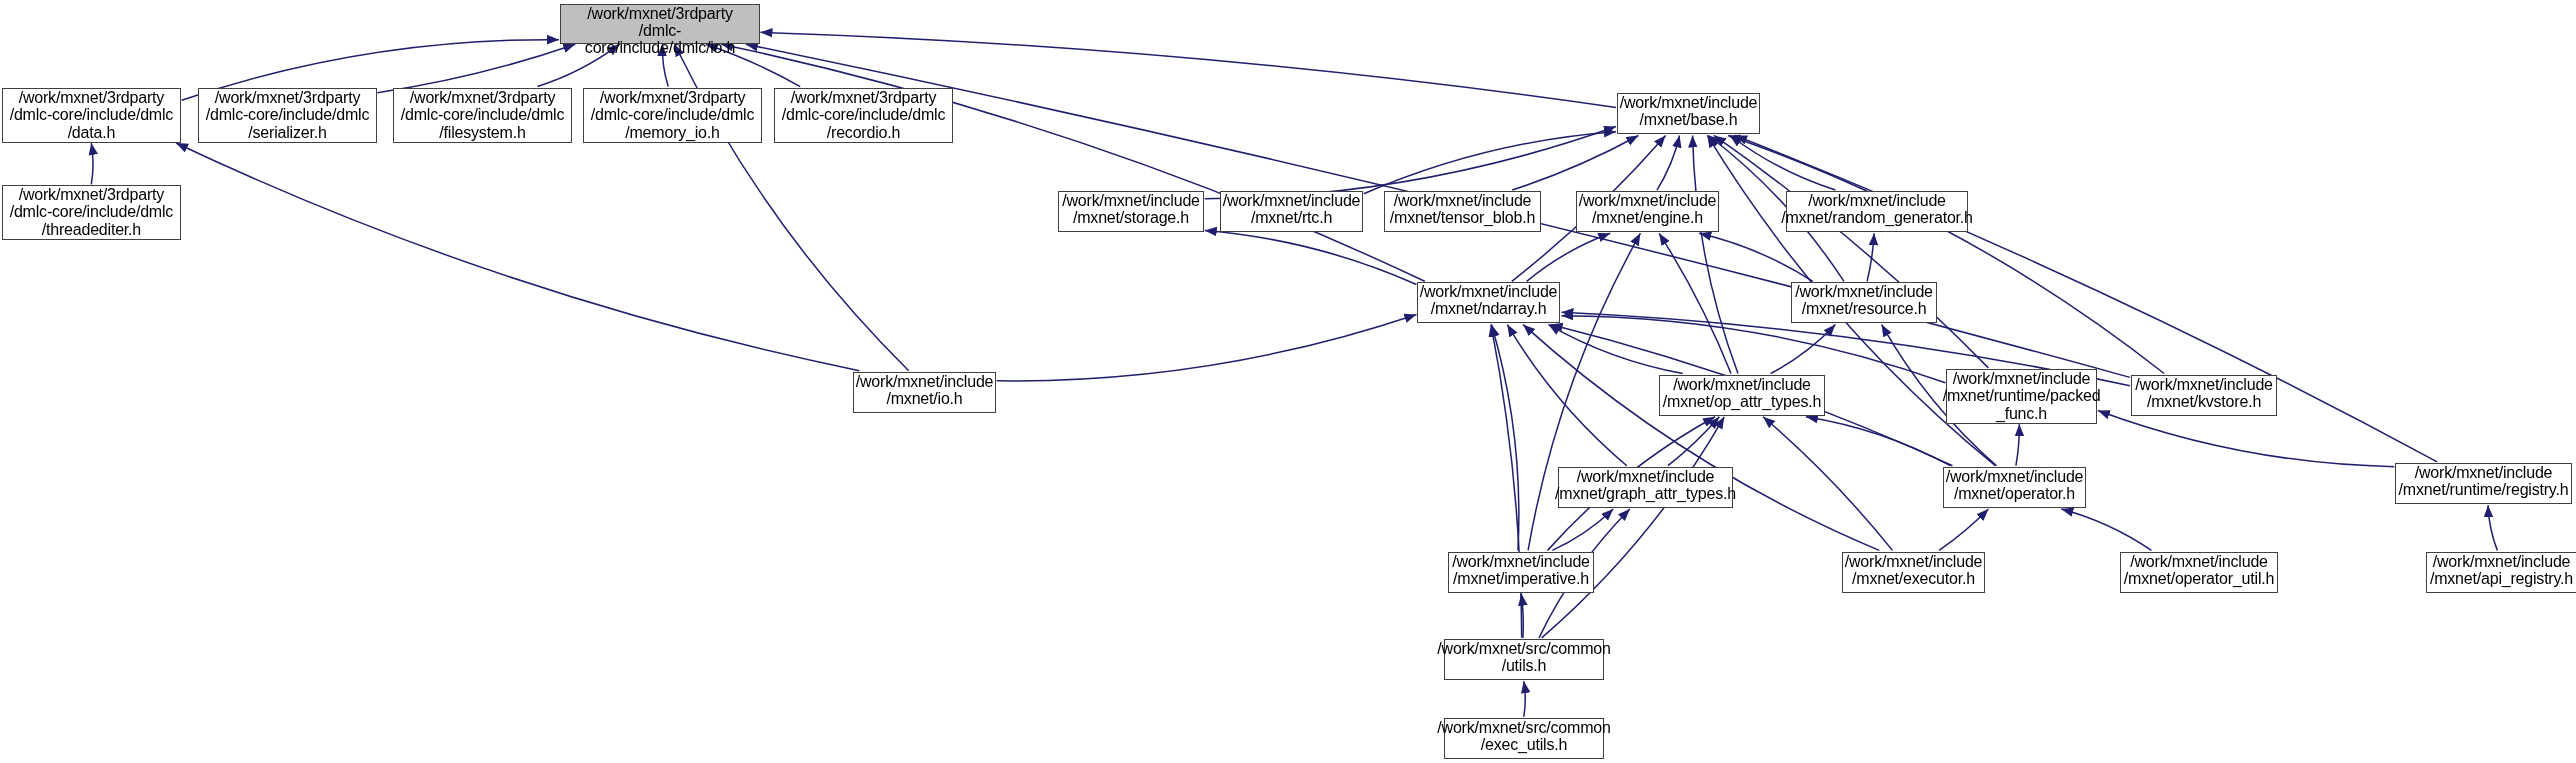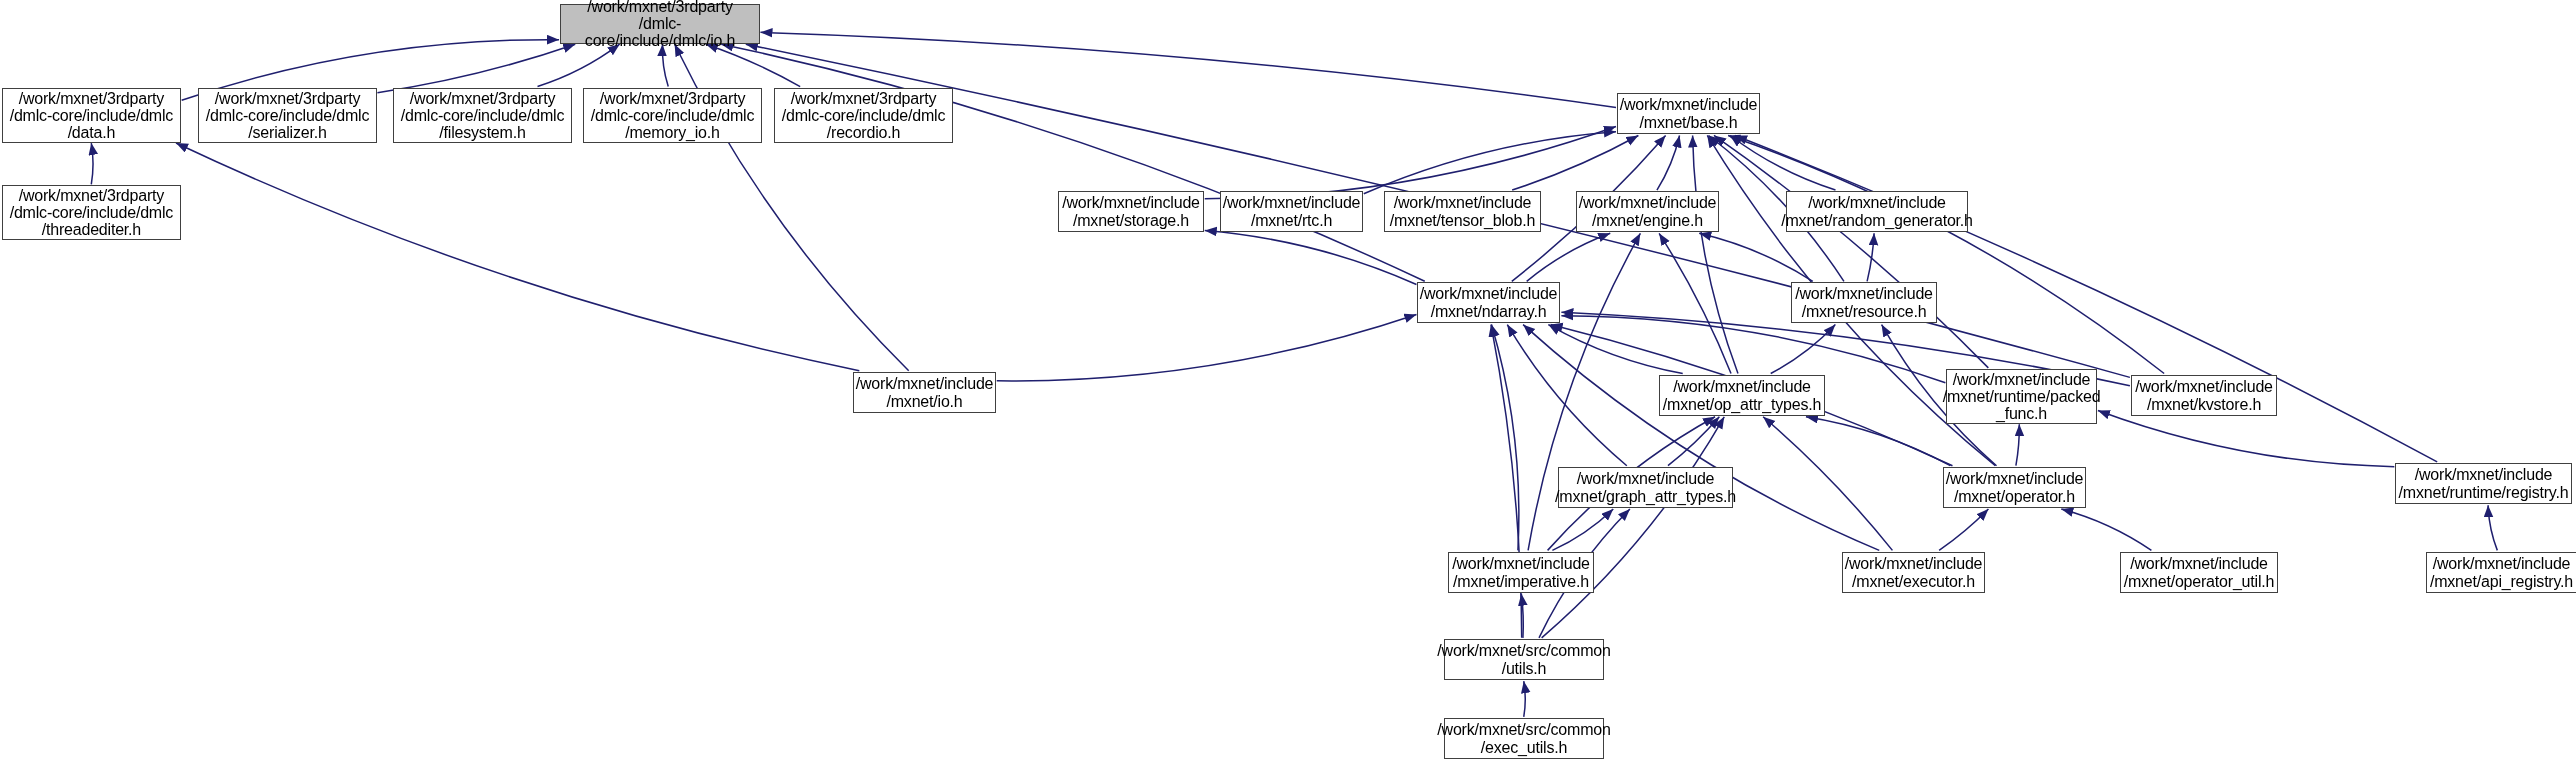--- a/index.html
+++ b/index.html
@@ -23,21 +23,21 @@
     height: 763px;
     pointer-events: none;
   }
   .node {
     position: absolute;
     box-sizing: border-box;
     border: 0.9px solid #404040;
     background: #ffffff;
     color: #000000;
     display: flex;
-    align-items: center;
+    align-items: flex-start;
     justify-content: center;
     text-align: center;
     line-height: 1.08;
     font-size: 16px;
     letter-spacing: -0.2px;
     white-space: pre-line;
     cursor: pointer;
     z-index: 5;
   }
   .node.root {

